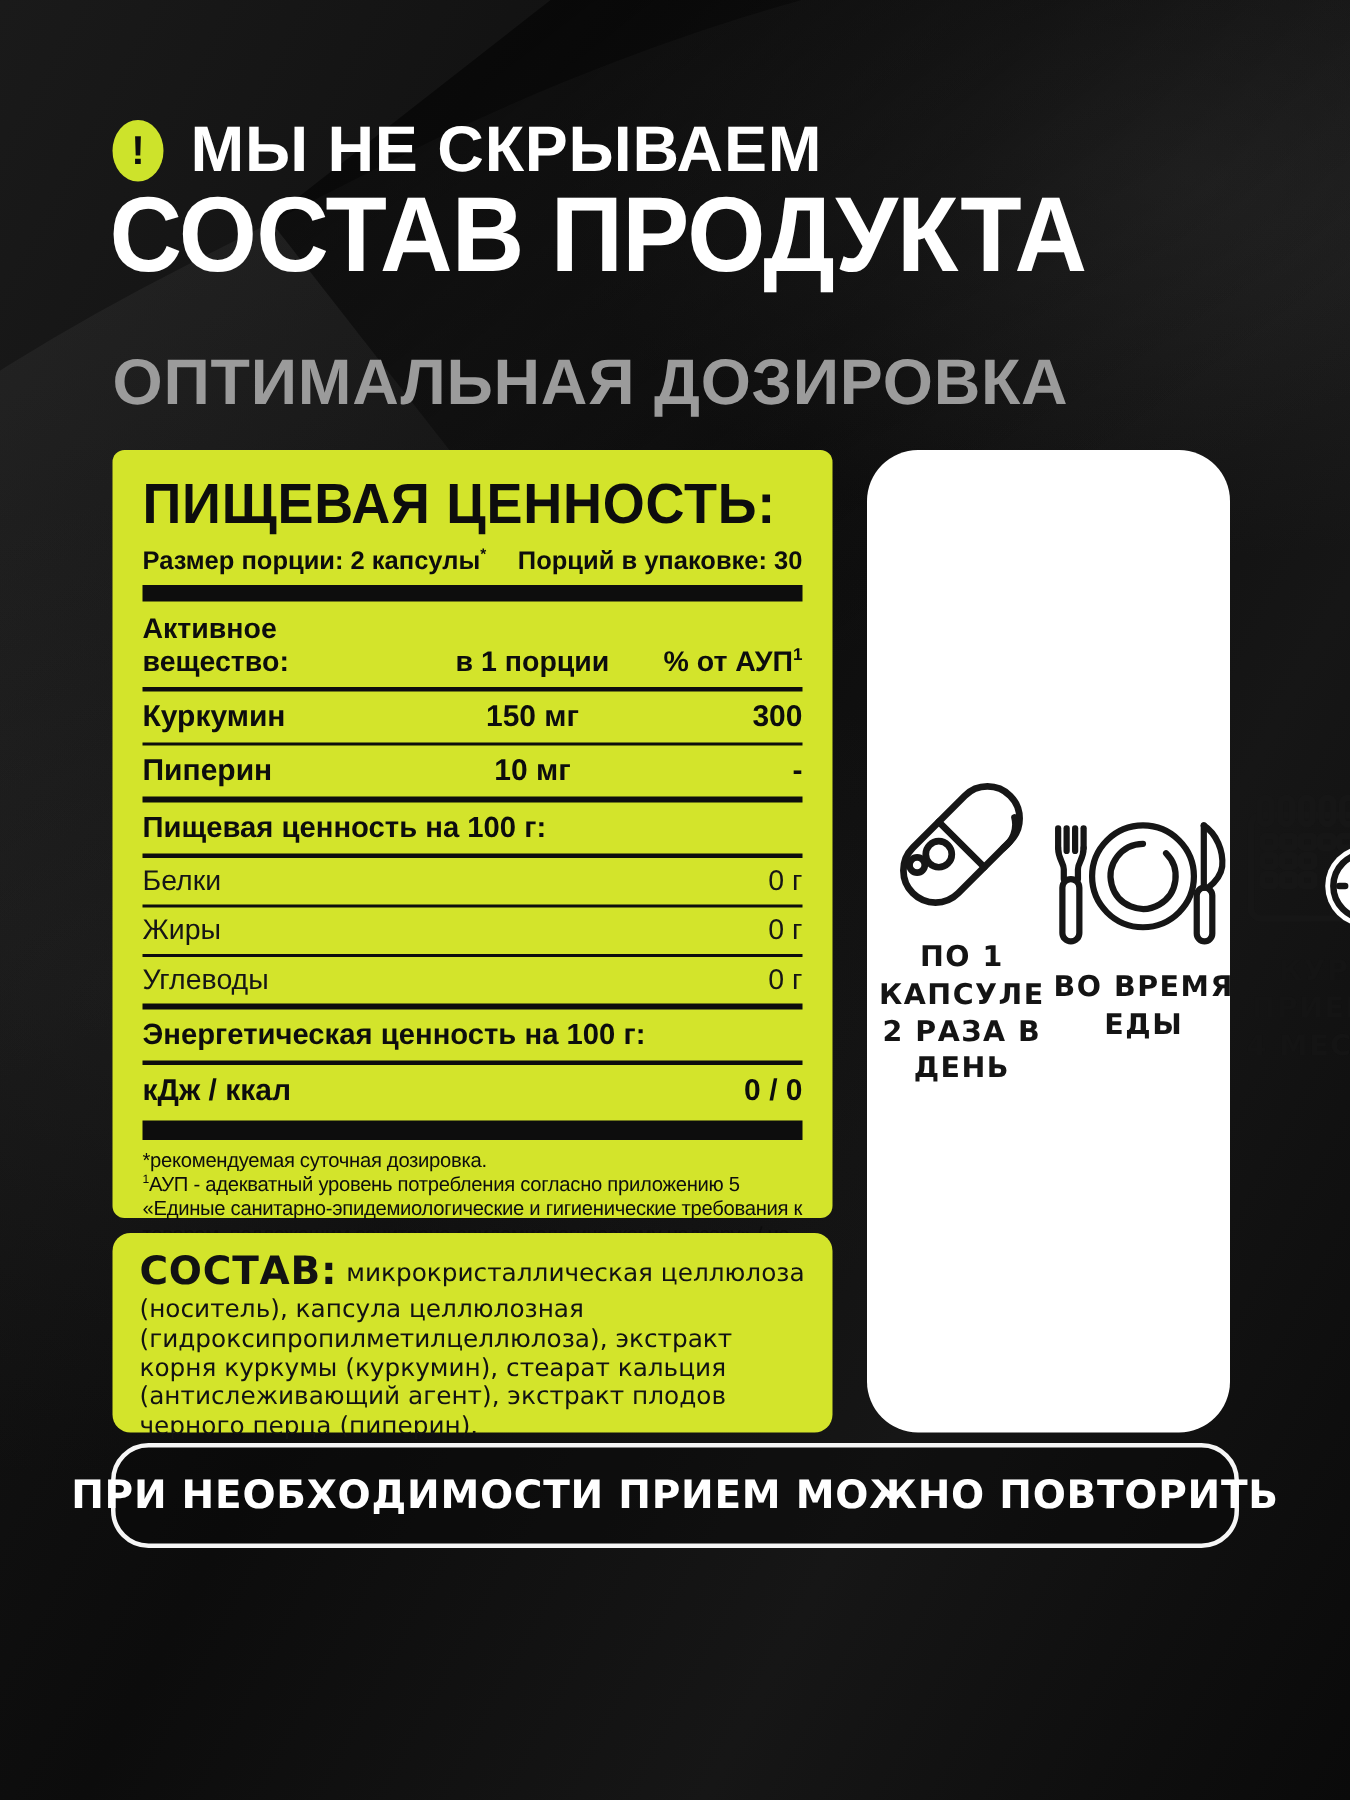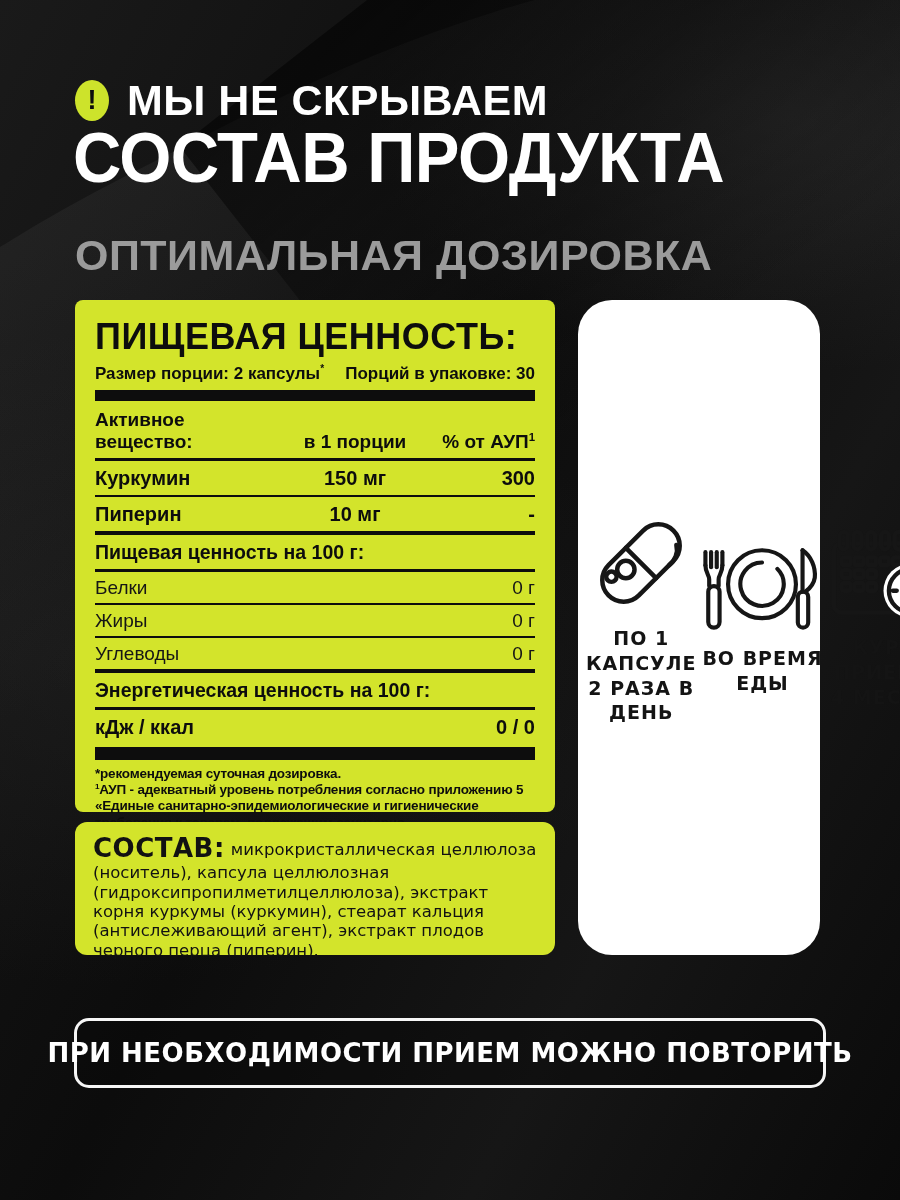--- a/index.html
+++ b/index.html
@@ -41,42 +41,42 @@
   .nf-row .c3{width:105px;text-align:right;}
   .nf-head{font-size:19px;font-weight:700;border-bottom:3px solid #0d0d0d;}
   .nf-data{font-size:20px;font-weight:700;}
   .nf-data.thin{border-bottom:2px solid #0d0d0d;}
   .nf-data.thick{border-bottom:4px solid #0d0d0d;}
   .nf-sec{font-size:19.5px;font-weight:700;border-bottom:3px solid #0d0d0d;padding:6px 0 5px;}
   .nf-macro{display:flex;justify-content:space-between;font-size:19px;font-weight:400;
     color:#161616;padding:5px 0 4px;border-bottom:2px solid #0d0d0d;}
   .nf-macro.last{border-bottom:4px solid #0d0d0d;}
   .nf-energy{display:flex;justify-content:space-between;font-size:20px;font-weight:700;padding:6px 0 4px;}
-  .nf-foot{font-size:13.5px;line-height:1.2;font-weight:700;letter-spacing:-.2px;margin-top:2px;}
+  .nf-foot{font-size:13.5px;line-height:1.2;font-weight:400;letter-spacing:-.2px;margin-top:2px;}
   sup{font-size:60%;vertical-align:super;line-height:0;}
 
   
   .composition{position:absolute;left:75px;top:822px;width:480px;height:133px;background:#d3e42b;
     border-radius:12px;box-sizing:border-box;padding:11px 18px;color:#121212;
     font-family:"DejaVu Sans",sans-serif;font-size:16.5px;line-height:1.17;}
   .comp-label{font-weight:800;font-size:26px;letter-spacing:.5px;margin-right:6px;vertical-align:-2px;}
 
   
   .usage{position:absolute;left:578px;top:300px;width:242px;height:655px;background:#fff;
     border-radius:34px;display:flex;flex-direction:row;align-items:center;
     justify-content:space-between;box-sizing:border-box;padding:26px 8px 44px;}
   .usage-item{display:flex;flex-direction:column;align-items:center;gap:12px;}
   .usage-label{font-family:"DejaVu Sans",sans-serif;font-size:19px;font-weight:700;
     letter-spacing:1px;color:#141414;text-align:center;line-height:1.3;}
   .icon svg{display:block;}
   .ic{stroke:#161616;fill:none;stroke-width:4.4;stroke-linecap:round;stroke-linejoin:round;}
 
   
-  .banner{position:absolute;left:74px;top:1018px;width:752px;height:70px;box-sizing:border-box;
-    border:3px solid #f6f6f6;border-radius:15px;background:rgba(8,8,8,.45);
+  .banner{position:absolute;left:74px;top:962px;width:752px;height:70px;box-sizing:border-box;
+    border:3px solid #f6f6f6;border-radius:25px;background:rgba(8,8,8,.45);
     display:flex;align-items:center;justify-content:center;}
   .banner span{color:#fff;font-family:"DejaVu Sans",sans-serif;font-size:26px;font-weight:700;
     letter-spacing:.5px;white-space:nowrap;}
 </style>
 </head>
 <body>
 
 <div class="canvas">
   <div class="swirl-a"></div>
   <div class="swirl-b"></div>

